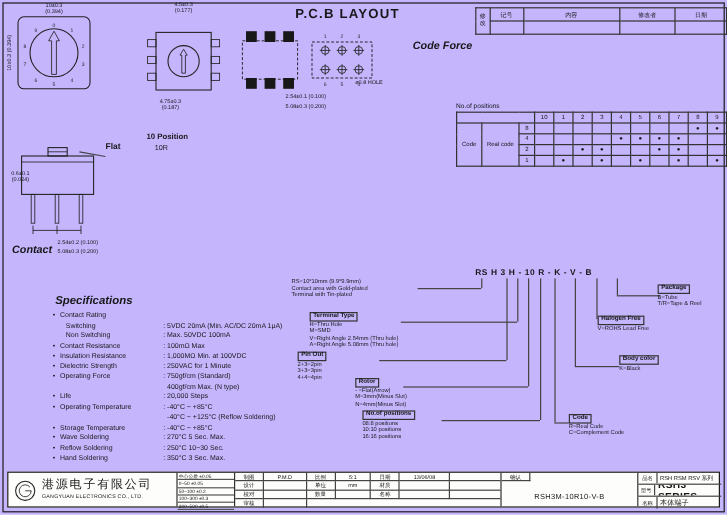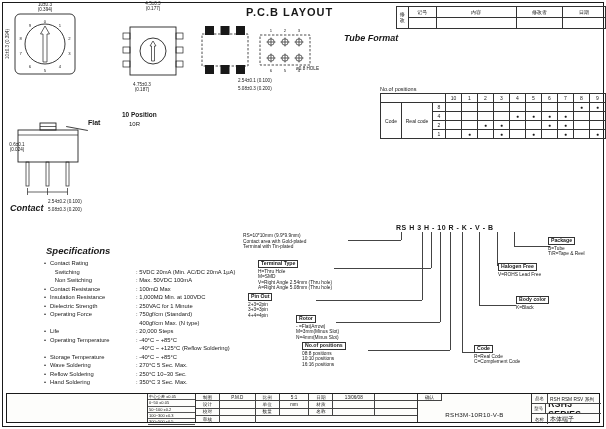--- a/index.html
+++ b/index.html
@@ -1,16 +1,16 @@
 <!DOCTYPE html>
 <html><head>
 <meta charset="utf-8">
 <style>
   html,body{margin:0;padding:0;background:#e9e9e5}
-  .sheet{position:relative;width:606px;height:429px;background:#ffffff;
+  .sheet{position:relative;width:606px;height:429px;background:#c4b5fd;
          font-family:"Liberation Sans",sans-serif;color:#181818;overflow:hidden;box-sizing:border-box}
   .frame{position:absolute;inset:2px;border:1.6px solid #1a1a1a;pointer-events:none}
   .abs{position:absolute}
   .hd{font-size:11px;font-weight:bold;letter-spacing:1px}
   .cf{font-size:9px;font-weight:bold;font-style:italic}
   .dim{position:absolute;font-size:4.6px;line-height:5.4px;text-align:center;white-space:nowrap}
   .rot{transform:rotate(-90deg);transform-origin:0 0;width:60px}
   svg{position:absolute;overflow:visible}
   .st{fill:none;stroke:#222;stroke-width:0.9}
   .stt{fill:none;stroke:#222;stroke-width:0.7}
@@ -83,21 +83,21 @@
     <tr>
       <td class="rv-1"></td>
       <td class="rv-2"></td>
       <td class="rv-3"></td>
       <td class="rv-4"></td>
     </tr>
   </tbody>
     </table>
 
   <div class="abs hd" style="left:246px;top:6px">P.C.B LAYOUT</div>
-  <div class="abs cf" style="left:344px;top:33px">Tube Format</div>
+  <div class="abs cf" style="left:344px;top:33px">Code Force</div>
 
   <svg style="left:14px;top:13px" width="62" height="62" viewBox="0 0 62 62">
     <rect x="1" y="1" width="60" height="60" rx="5" class="st"></rect>
     <circle cx="31" cy="31" r="20" class="st"></circle>
     <polygon points="31,13 35.5,21 33,21 33,49 29,49 29,21 26.5,21" class="stt"></polygon>
     <text x="31" y="9.5">0</text>
     <text x="46" y="13.9">1</text>
     <text x="55.3" y="26.6">2</text>
     <text x="55.3" y="42.4">3</text>
     <text x="46" y="55.1">4</text>
@@ -381,20 +381,28 @@
       <div class="spec-row"><span class="sb">•</span><span class="sl">Operating Temperature</span><span class="sv">: -40°C ~ +85°C</span></div>
       <div class="spec-row"><span class="sb"></span><span class="sl"></span><span class="sv">  -40°C ~ +125°C (Reflow Soldering)</span></div>
       <div class="spec-row"><span class="sb">•</span><span class="sl">Storage Temperature</span><span class="sv">: -40°C ~ +85°C</span></div>
       <div class="spec-row"><span class="sb">•</span><span class="sl">Wave Soldering</span><span class="sv">: 270°C 5 Sec. Max.</span></div>
       <div class="spec-row"><span class="sb">•</span><span class="sl">Reflow Soldering</span><span class="sv">: 250°C 10~30 Sec.</span></div>
       <div class="spec-row"><span class="sb">•</span><span class="sl">Hand Soldering</span><span class="sv">: 350°C 3 Sec. Max.</span></div>
     </div>
 
   <div class="tblock">
 
+    <div class="tb-sec" style="left:0;width:140px;border-left:none">
+      <svg style="left:4px;top:5px" width="20" height="20" viewBox="0 0 20 20">
+        <circle cx="10" cy="10" r="8" class="st"></circle>
+        <path d="M14 7 A5 5 0 1 0 15 10 L10 10" class="stt"></path>
+      </svg>
+      <div class="company-cn">港源电子有限公司</div>
+      <div class="company-en">GANGYUAN ELECTRONICS CO., LTD.</div>
+    </div>
 
     <div class="tb-sec tol" style="left:140px;width:48px">
       <div class="ln">中心公差 ±0.05</div>
       <div>
           <div class="ln">0~50 ±0.05</div>
           <div class="ln">50~100 ±0.2</div>
           <div class="ln">100~300 ±0.3</div>
           <div class="ln">300~500 ±0.5</div>
         </div>
     </div>

